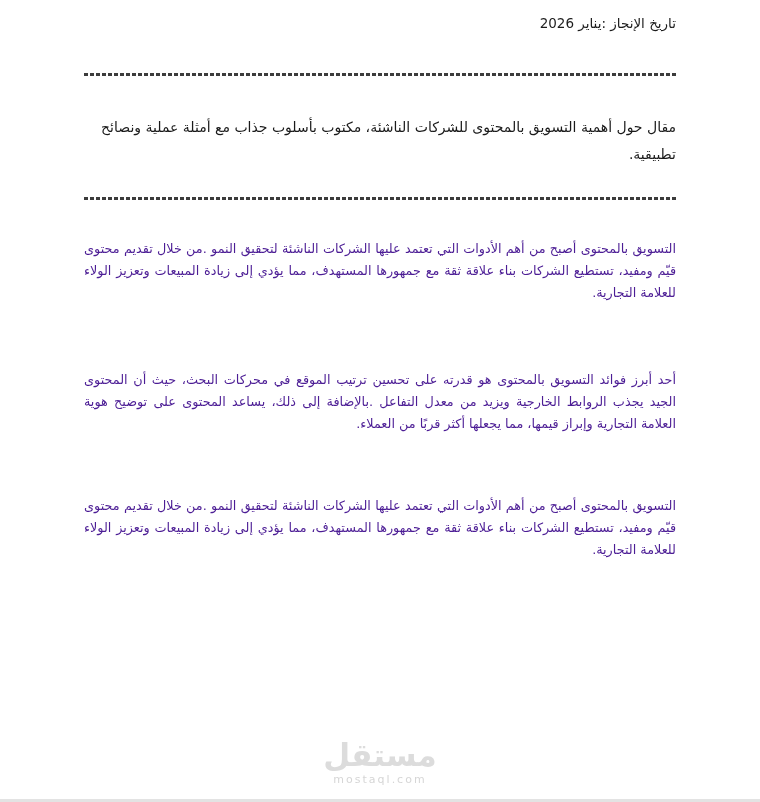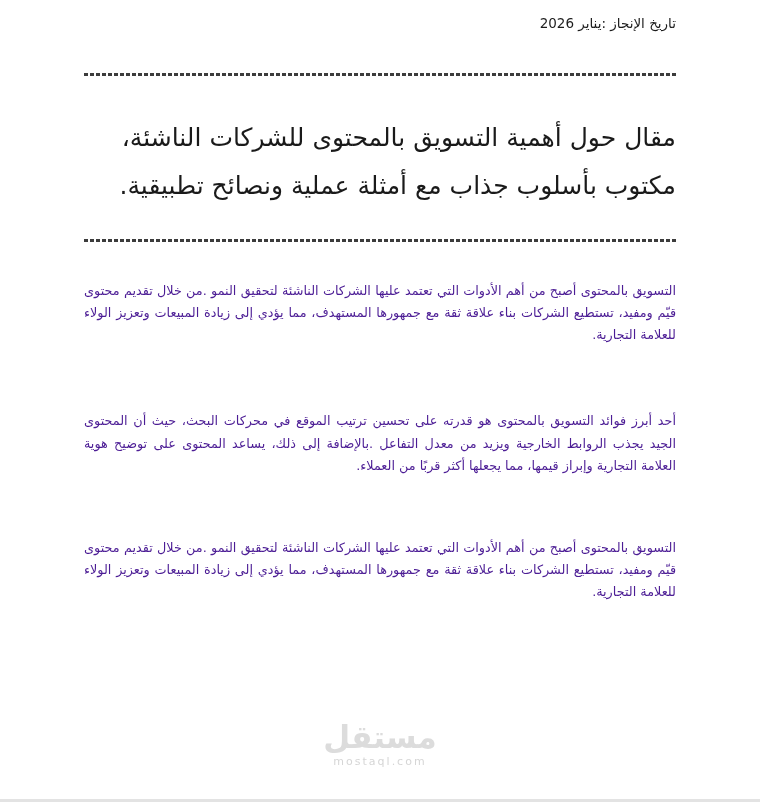--- a/index.html
+++ b/index.html
@@ -39,39 +39,39 @@
   .sep {
     height: 3px;
     background: repeating-linear-gradient(90deg, #3c3c3c 0px, #3c3c3c 4px, transparent 4px, transparent 6px);
   }
   .sep-1 { margin-top: 42px; }
   .sep-2 { margin-top: 30px; }
   .doc-summary {
     margin-top: 38px;
     direction: rtl;
     text-align: right;
-    font-size: 25px;
+    font-size: 14px;
     line-height: 1.9;
     color: #1a1a1a;
   }
   .doc-paragraph {
     direction: rtl;
     text-align: justify;
     font-size: 12.8px;
     line-height: 1.73;
     color: #4c1d95;
   }
   .p1 { margin-top: 38px; }
   .p2 { margin-top: 64px; }
   .p3 { margin-top: 60px; }
   .watermark {
     position: absolute;
     left: 50%;
     transform: translateX(-50%);
-    top: 720px;
+    top: 738px;
     text-align: center;
     pointer-events: none;
     z-index: 0;
   }
   .watermark-logo {
     font-size: 31px;
     font-weight: bold;
     color: #dcdcdc;
     line-height: 1.1;
     direction: rtl;

